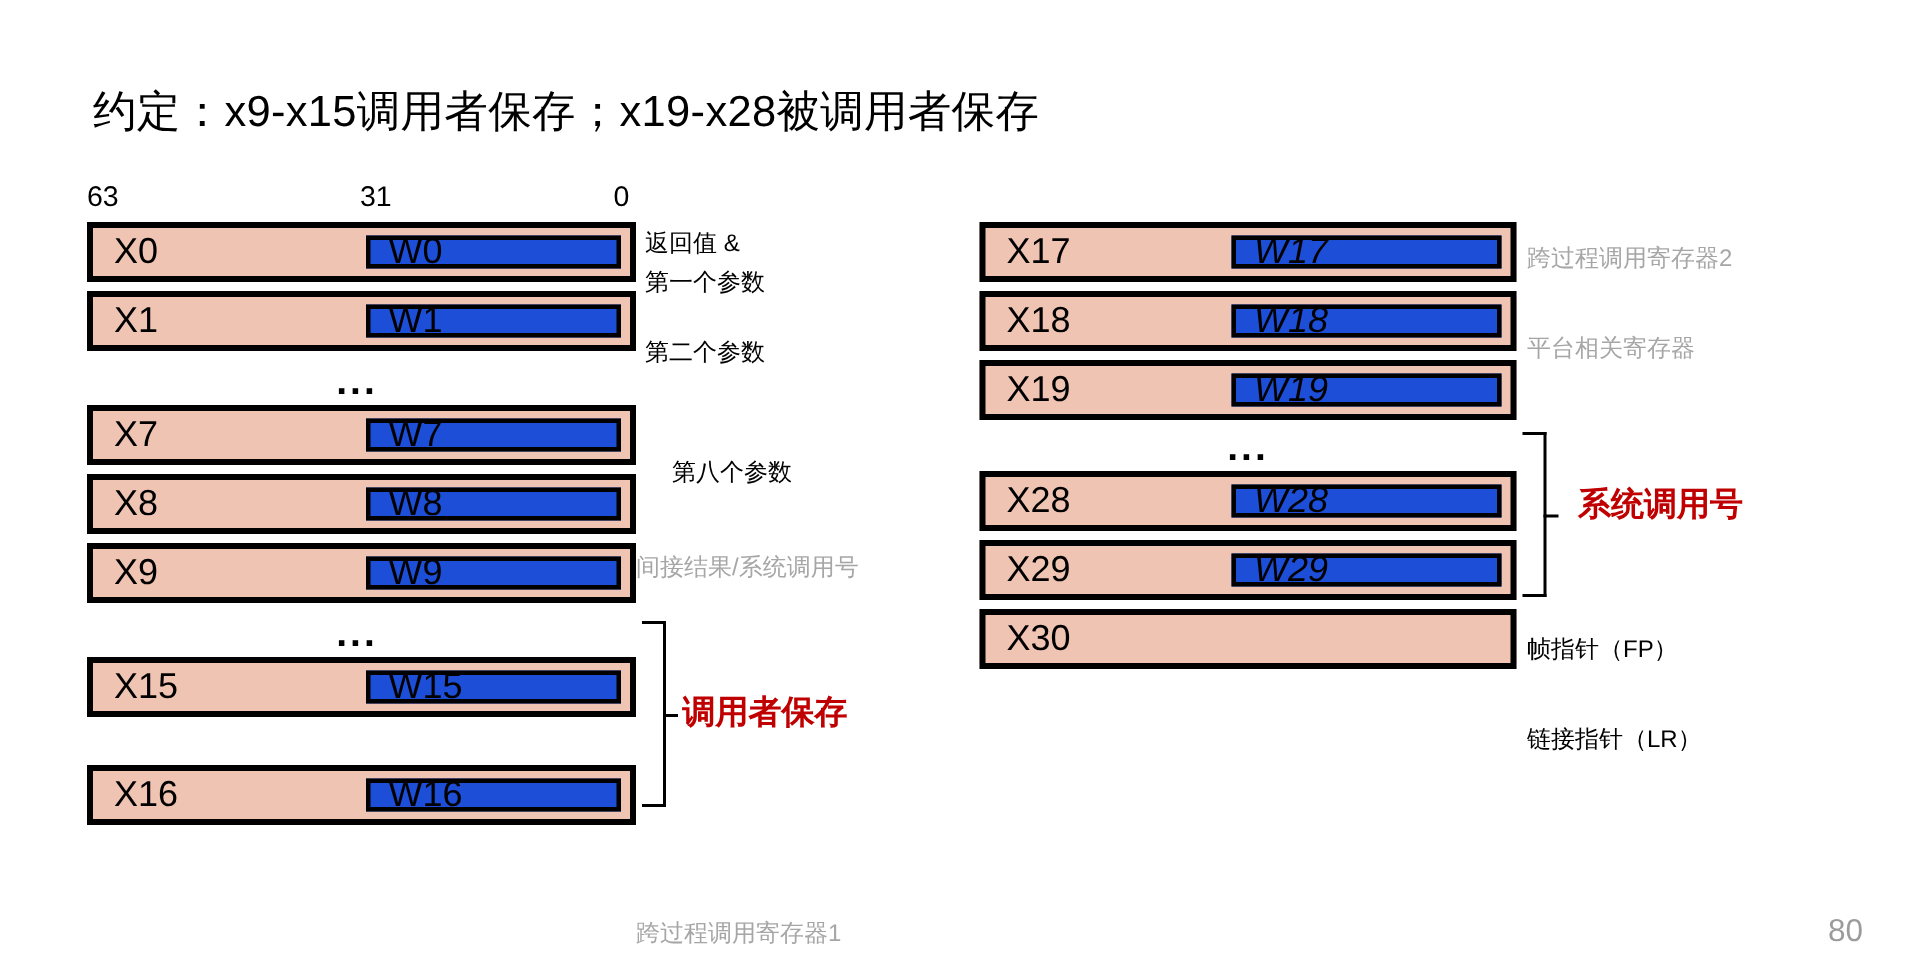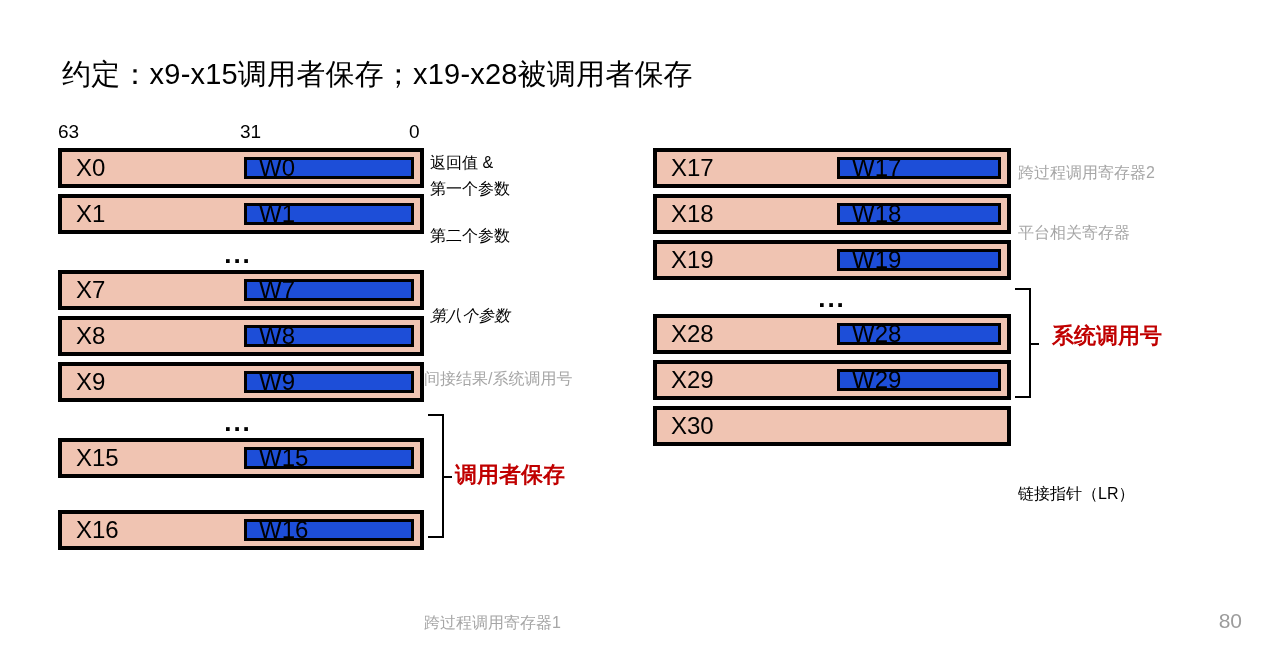--- a/index.html
+++ b/index.html
@@ -86,21 +86,21 @@
   .wbox {
     position: absolute;
     box-sizing: border-box;
     top: 5px;
     bottom: 5px;
     right: 6px;
     border: 3px solid #000000;
     background: #1d4ed8;
   }
   .col-left  .wbox { left: 182px; }
-  .col-right .wbox { left: 180px; }
+  .col-right .wbox { left: 164px; font-style: italic; }
 
   .wname {
     position: absolute;
     left: 12px;
     top: 50%;
     transform: translateY(-50%);
     font-size: 24px;
     line-height: 26px;
     color: #000000;
     white-space: nowrap;
@@ -237,21 +237,21 @@
       <div class="wbox">
         <span class="wname">W16</span>
       </div>
     </div>
 
   </div>
 
   <div class="note" style="left:430px; top:150px;">返回值 &amp;
 第一个参数</div>
   <div class="note" style="left:430px; top:223px;">第二个参数</div>
-  <div class="note" style="left:430px; top:303px;font-style:italic;">第八个参数</div>
+  <div class="note" style="left:448px; top:303px;">第八个参数</div>
   <div class="note grey" style="left:424px; top:366px;">间接结果/系统调用号</div>
   <div class="note red" style="left:455px; top:462px;">调用者保存</div>
   <div class="note grey" style="left:424px; top:568px;margin-top:42px;">跨过程调用寄存器1</div>
 
   <div class="bracket" style="left:428px; top:414px; height:124px;"></div>
 
   <div class="col col-right">
 
     <div class="reg-row">
       <span class="xname">X17</span>
@@ -294,19 +294,20 @@
 
     <div class="reg-row">
       <span class="xname">X30</span>
     </div>
 
   </div>
 
   <div class="note grey" style="left:1018px; top:160px;">跨过程调用寄存器2</div>
   <div class="note grey" style="left:1018px; top:220px;">平台相关寄存器</div>
   <div class="note red" style="left:1052px; top:323px;">系统调用号</div>
+  <div class="note" style="left:1018px; top:421px;">帧指针（FP）</div>
   <div class="note" style="left:1018px; top:481px;">链接指针（LR）</div>
 
   <div class="bracket" style="left:1015px; top:288px; height:110px;"></div>
 
   <div class="page-num">80</div>
 
 </div>
 
 </body></html>

